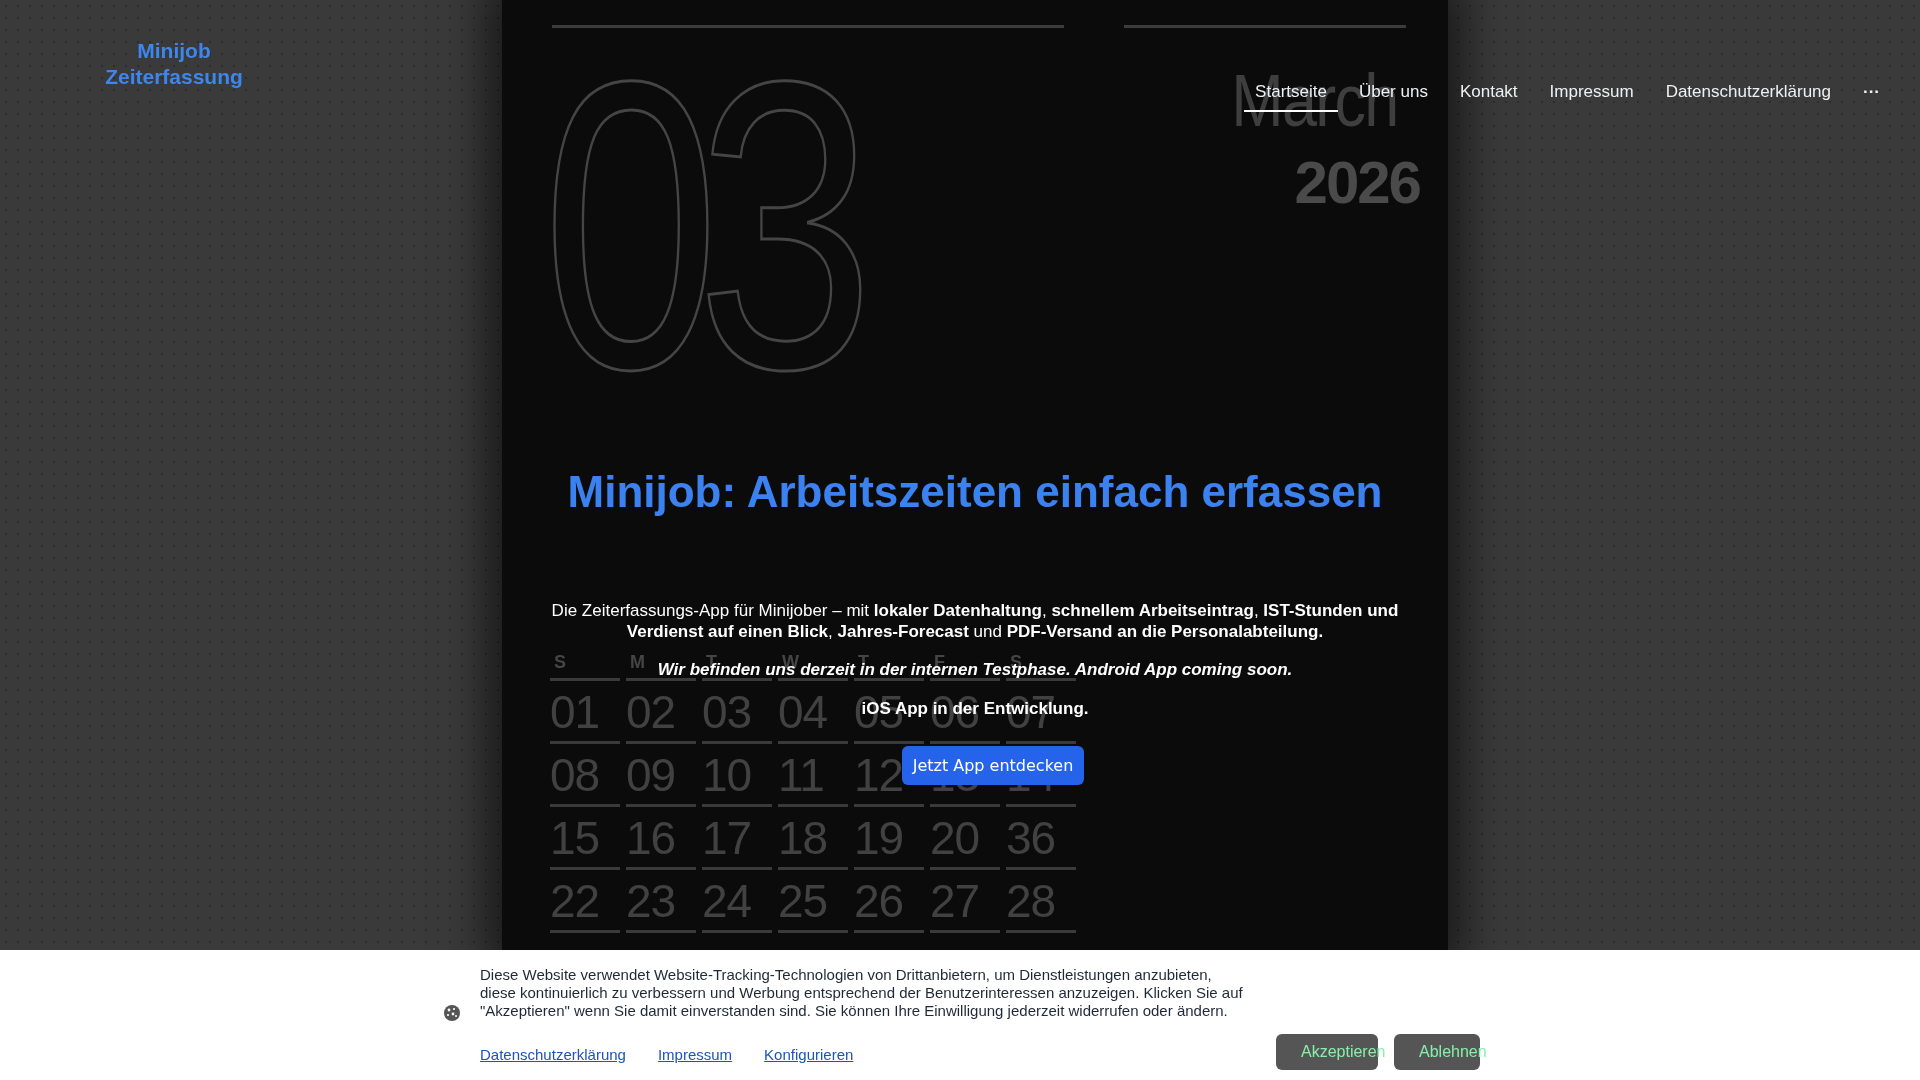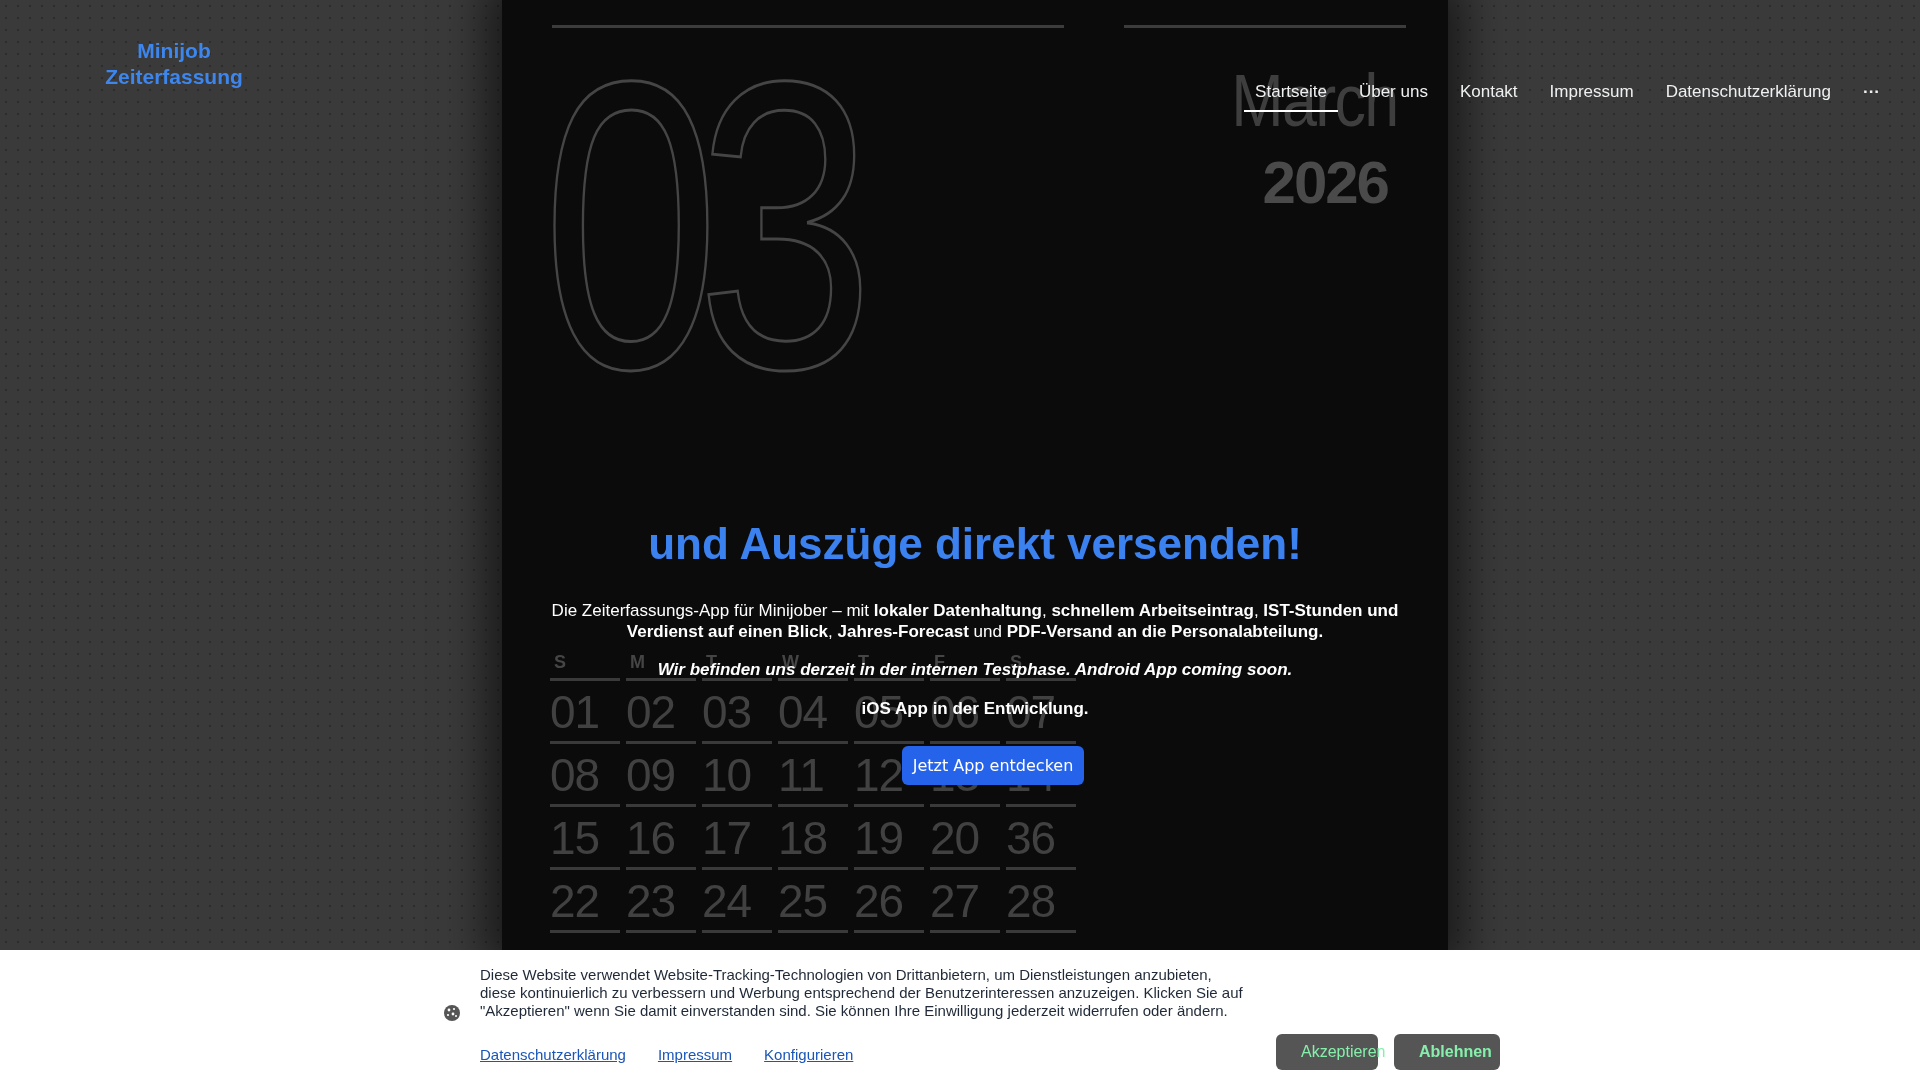--- a/index.html
+++ b/index.html
@@ -32,21 +32,21 @@
       -webkit-text-stroke: 3px #454545;
       line-height: 1;
       transform: scaleX(0.78); transform-origin: left top;
     }
     .month-name {
       position: absolute; right: 50px; top: 58px;
       font-size: 74px; color: #3e3e3e; letter-spacing: -2px;
       transform: scaleX(0.85); transform-origin: right top;
     }
     .year-name {
-      position: absolute; right: 60px; top: 148px;
+      position: absolute; right: 28px; top: 148px;
       font-size: 60px; font-weight: 700; color: #4a4a4a; letter-spacing: -2px;
     }
     .cal-grid {
       position: absolute; left: 48px; top: 652px;
       display: grid; grid-template-columns: repeat(7, 70px); column-gap: 6px;
     }
     .cal-head {
       font-size: 18px; font-weight: 700; color: #454545; height: 26px; padding-left: 4px;
     }
     .cal-cell {
@@ -194,22 +194,21 @@
 <nav class="nav">
   <a class="nav-item active">Startseite</a>
   <a class="nav-item">Über uns</a>
   <a class="nav-item">Kontakt</a>
   <a class="nav-item">Impressum</a>
   <a class="nav-item">Datenschutzerklärung</a>
   <a class="nav-item nav-more">···</a>
 </nav>
 
 <h1 class="hero-title">
-  <br>
-  <span>und Auszüge direkt versenden!</span>
+  <span>Minijob: Arbeitszeiten einfach erfassen</span><br>
 </h1>
 
 <p class="hero-lead"><span>Die Zeiterfassungs-App für Minijober – mit </span><b>lokaler Datenhaltung</b><span>, </span><b>schnellem Arbeitseintrag</b><span>, </span><b>IST-Stunden und Verdienst auf einen Blick</b><span>, </span><b>Jahres-Forecast</b><span> und </span><b>PDF-Versand an die Personalabteilung.</b></p>
 
 <p class="hero-note" style="top:660px;font-style:italic;">Wir befinden uns derzeit in der internen Testphase. Android App coming soon.</p>
 <p class="hero-note" style="top:699px;">iOS App in der Entwicklung.</p>
 
 <button class="cta">Jetzt App entdecken</button>
 
 <div class="cookie-banner"></div>
@@ -221,13 +220,13 @@
   <circle cx="10" cy="10" r="1.4" fill="#ffffff"></circle>
   <circle cx="13" cy="12" r="1" fill="#ffffff"></circle>
 </svg>
 <p class="cookie-text">Diese Website verwendet Website-Tracking-Technologien von Drittanbietern, um Dienstleistungen anzubieten, diese kontinuierlich zu verbessern und Werbung entsprechend der Benutzerinteressen anzuzeigen. Klicken Sie auf "Akzeptieren" wenn Sie damit einverstanden sind. Sie können Ihre Einwilligung jederzeit widerrufen oder ändern.</p>
 <div class="cookie-links">
   <a>Datenschutzerklärung</a>
   <a>Impressum</a>
   <a>Konfigurieren</a>
 </div>
 <button class="cookie-btn" style="left:1276px; width:102px;">Akzeptieren</button>
-<button class="cookie-btn" style="left:1394px; width:106px;font-weight:bold;">Ablehnen</button>
+<button class="cookie-btn" style="left:1394px; width:86px;">Ablehnen</button>
 
 </body></html>

